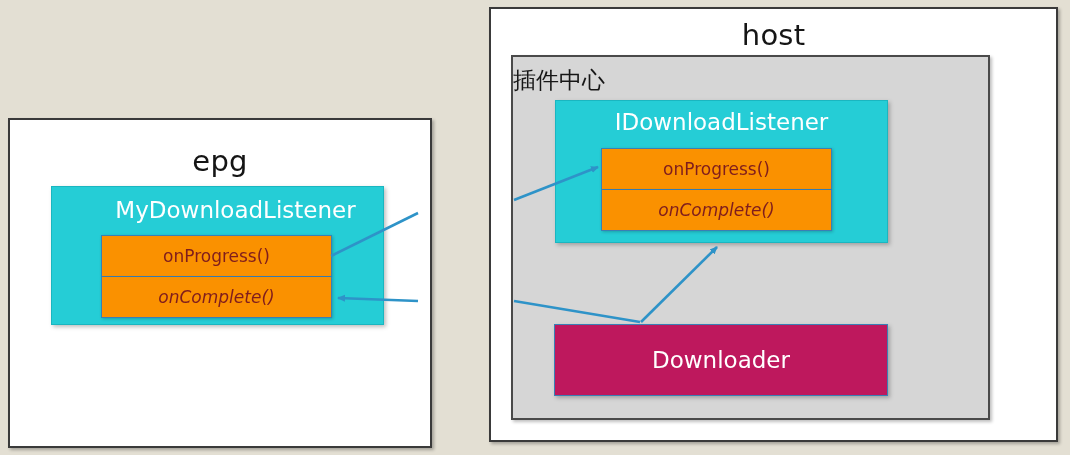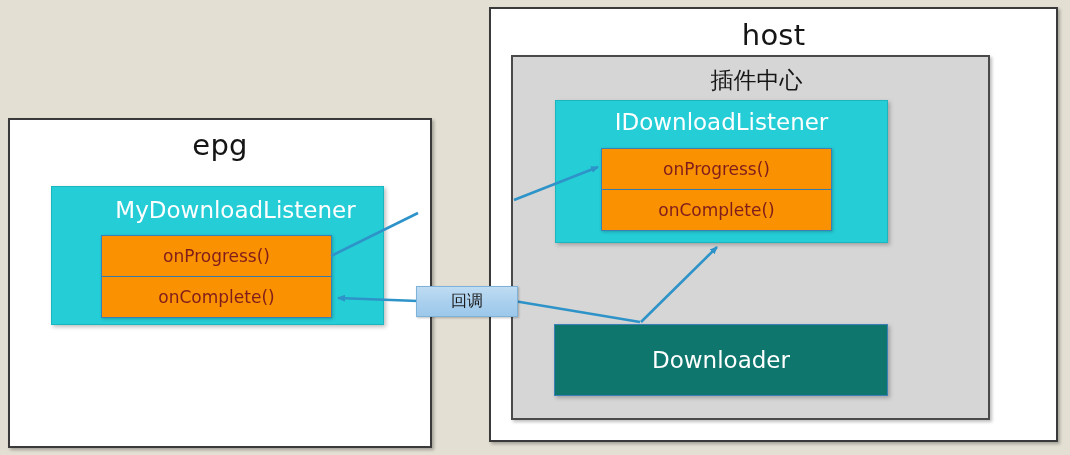--- a/index.html
+++ b/index.html
@@ -43,25 +43,23 @@
     position: absolute;
     background: #d6d6d6;
     border: 2px solid #4a4a4a;
     box-sizing: border-box;
     box-shadow: 2px 2px 3px rgba(0,0,0,0.25);
   }
   .gray-title {
     position: absolute;
     left: 0;
     right: 0;
-    text-align: center;
     color: #161616;
     font-size: 23px;
     font-family: "DejaVu Sans", "Liberation Sans", sans-serif;
-    padding-left: 12px;
   }
 
   
   .teal-box {
     position: absolute;
     background: #25cdd6;
     border: 1px solid #1ab6c0;
     box-sizing: border-box;
     box-shadow: 2px 2px 4px rgba(0,0,0,0.25);
   }
@@ -87,26 +85,27 @@
     color: #7f1d1d;
     font-size: 17px;
     font-family: "DejaVu Sans", "Liberation Sans", sans-serif;
     display: flex;
     align-items: center;
     justify-content: center;
     box-shadow: 1px 1px 3px rgba(0,0,0,0.22);
   }
   .method-row + .method-row {
     border-top: none;
+    font-style: italic;
   }
 
   
   .blue-box {
     position: absolute;
-    background: #0f766e;
+    background: #be185d;
     border: 1px solid #3a7fb5;
     box-sizing: border-box;
     box-shadow: 2px 2px 4px rgba(0,0,0,0.25);
     display: flex;
     align-items: center;
     justify-content: center;
     color: #ffffff;
     font-size: 23px;
     font-family: "DejaVu Sans", "Liberation Sans", sans-serif;
   }
@@ -137,21 +136,21 @@
     z-index: 20;
     pointer-events: none;
   }
 </style>
 </head>
 <body>
 
 <div id="canvas">
 
   <div class="module-box" style="left:8px; top:118px; width:424px; height:330px;">
-    <div class="module-title" style="top:8px;">epg</div>
+    <div class="module-title" style="top:24px;">epg</div>
   </div>
 
   <div class="teal-box" style="left:51px; top:186px; width:333px; height:139px;">
     <div class="class-title" style="top:10px;margin-left:36px;">MyDownloadListener</div>
   </div>
   <div class="method-stack" style="left:101px; top:235px; width:231px; height:83px; z-index:15;">
     <div class="method-row" style="height:42px;">onProgress()</div>
     <div class="method-row" style="height:41px;">onComplete()</div>
   </div>
 
@@ -183,15 +182,14 @@
     <line x1="331" y1="256" x2="418" y2="213" stroke="#2e93c8" stroke-width="2.6"></line>
     <line x1="514" y1="200" x2="598" y2="167" stroke="#2e93c8" stroke-width="2.6" marker-end="url(#arrowEnd)"></line>
 
     <line x1="640" y1="322" x2="514" y2="301" stroke="#2e93c8" stroke-width="2.6"></line>
     <line x1="418" y1="301" x2="338" y2="298" stroke="#2e93c8" stroke-width="2.6" marker-end="url(#arrowEnd)"></line>
 
     <line x1="641" y1="322" x2="717" y2="247" stroke="#2e93c8" stroke-width="2.6" marker-end="url(#arrowEnd)"></line>
   </svg>
 
 
-  <div class="label-box" style="left:416px; top:286px; width:102px; height:31px; font-family:'DejaVu Sans', sans-serif;">回调</div>
 
 </div>
 
 </body></html>

